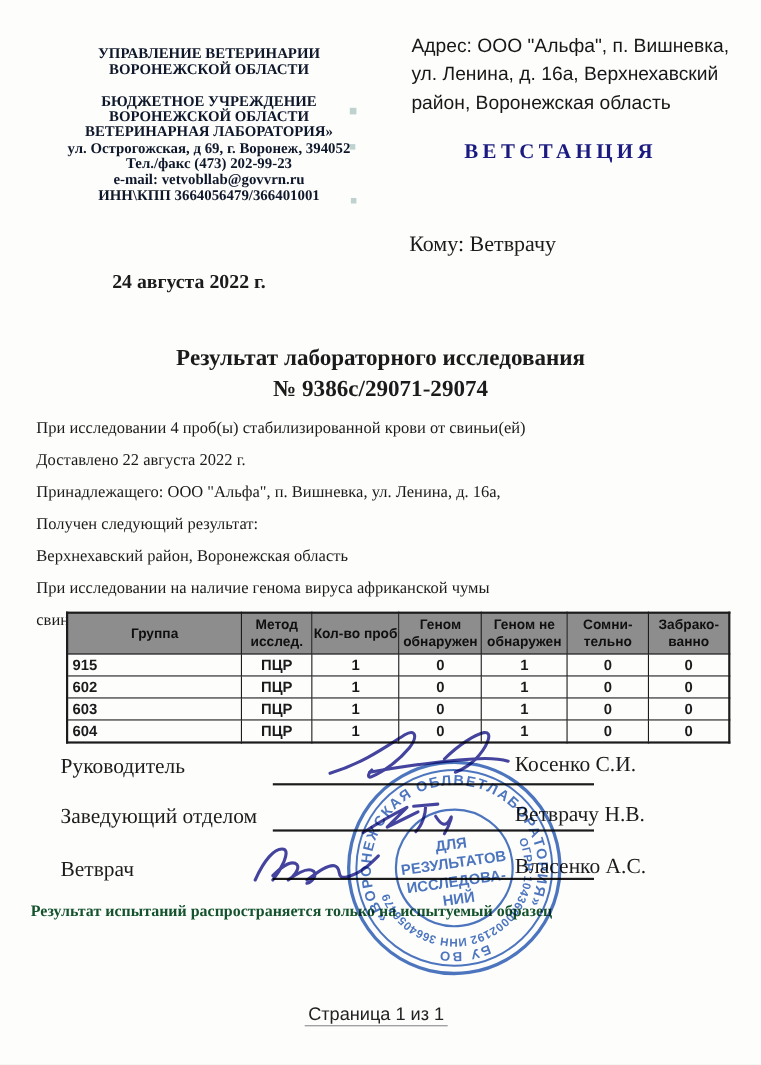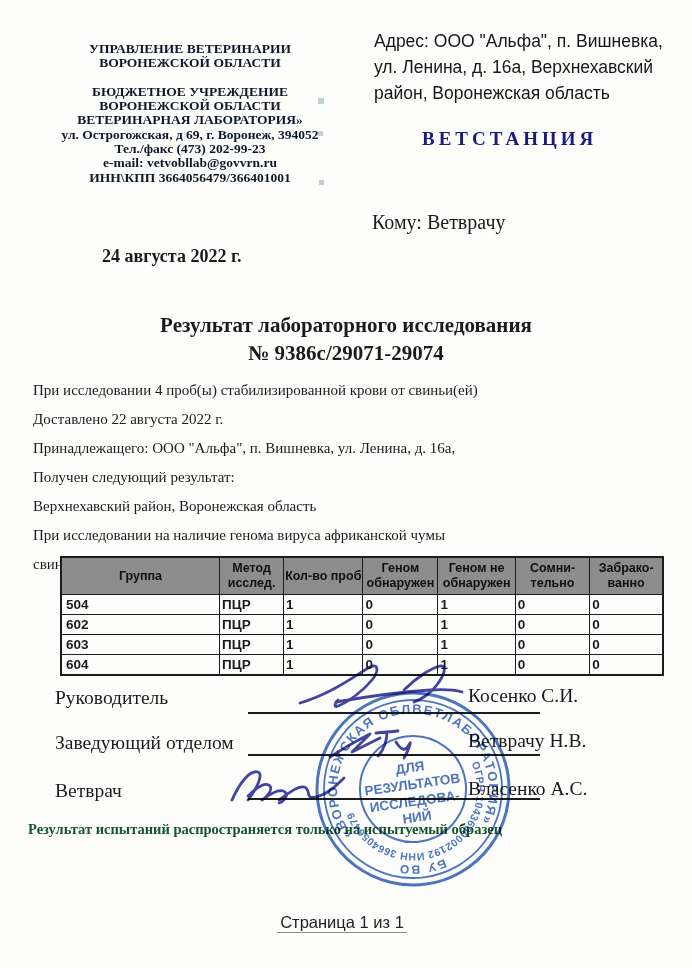--- a/index.html
+++ b/index.html
@@ -17,21 +17,21 @@
   .doc-date{position:absolute;left:102px;top:246px;font-weight:bold;font-size:18px;}
   .doc-title{position:absolute;left:0;top:311px;width:692px;text-align:center;
              font-weight:bold;font-size:21px;line-height:28px;}
   .body-text{position:absolute;left:33px;top:376px;width:650px;font-size:15px;line-height:29px;}
   
   .tbl{position:absolute;left:48px;top:556px;width:604px;border-collapse:collapse;
        font-family:"Liberation Sans",sans-serif;margin-left:12px;}
   .tbl th{background:#8d8d8d;color:#101010;font-size:12.5px;line-height:15px;font-weight:bold;
           border:1.5px solid #1c1c1c;padding:3px 1px;}
   .tbl td{font-size:13.5px;font-weight:bold;border:1.5px solid #1c1c1c;padding:1px 2px;
-          height:17px;}
+          text-align:center;height:17px;}
   .tbl td.cell-left{text-align:left;padding-left:4px;}
   .tbl{border:2.5px solid #1c1c1c;}
   .col-g{width:26%;} .col-m{width:10.5%;} .col-k{width:13%;} .col-o{width:12.3%;}
   .col-n{width:12.7%;} .col-s{width:12.2%;} .col-z{width:12%;}
   
   .sig-role{position:absolute;left:55px;font-size:19.5px;text-align:right;}
   .sig-name{position:absolute;left:468px;font-size:19.5px;}
   .sig-line{position:absolute;left:248px;width:292px;height:0;border-top:2px solid #1c1c1c;}
   .disclaimer{position:absolute;left:0;top:821px;width:692px;
               font-weight:bold;font-size:14.5px;color:#14532d;padding-left:28px;}
@@ -102,21 +102,21 @@
           <th>Метод исслед.</th>
           <th>Кол-во проб</th>
           <th>Геном обнаружен</th>
           <th>Геном не обнаружен</th>
           <th>Сомни-тельно</th>
           <th>Забрако-ванно</th>
         </tr>
       </thead>
     <tbody id="tbl-body">
         <tr>
-          <td class="cell-left">504</td>
+          <td class="cell-left">915</td>
           <td>ПЦР</td>
           <td>1</td>
           <td>0</td>
           <td>1</td>
           <td>0</td>
           <td>0</td>
         </tr>
         <tr>
           <td class="cell-left">602</td>
           <td>ПЦР</td>

